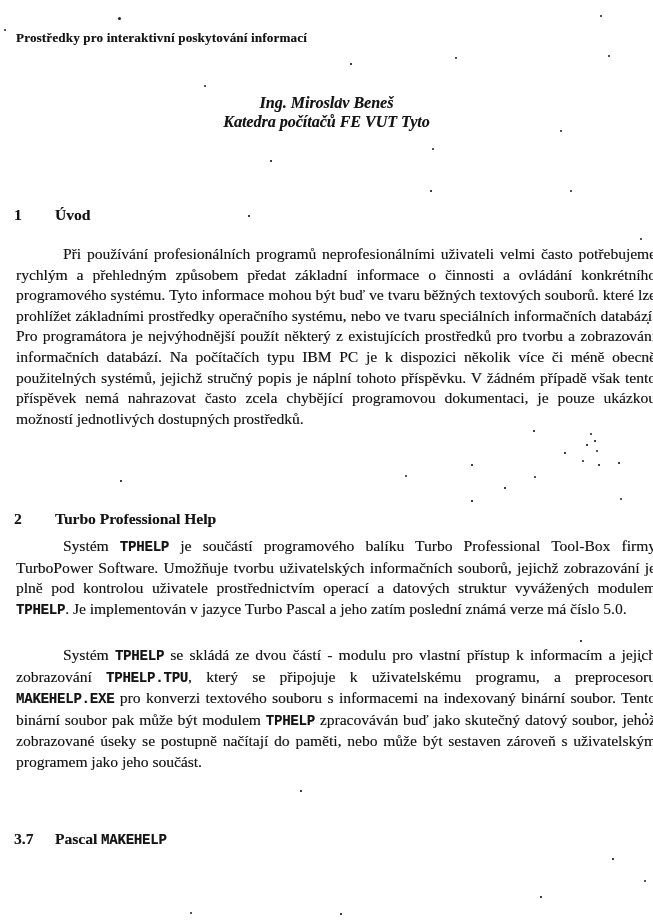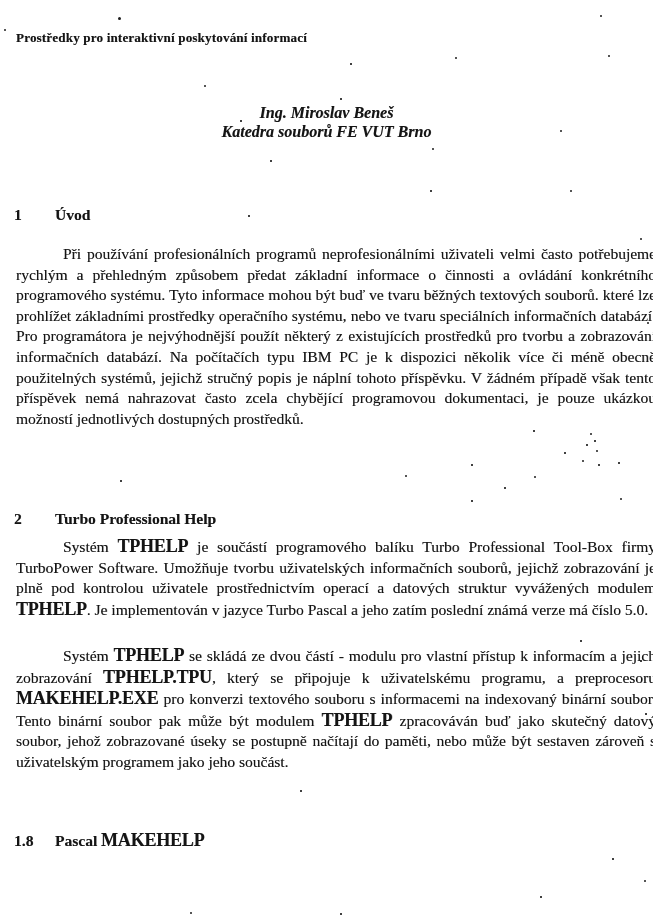--- a/index.html
+++ b/index.html
@@ -14,69 +14,69 @@
     position:relative; width:653px; height:921px;
     background:#ffffff;
     text-shadow:0.3px 0.3px 0 rgba(20,20,20,0.45);
   }
   .title {
     position:absolute; top:14px; left:0; width:100%;
     font-size:13px; font-weight:bold;
     letter-spacing:0.2px; margin:16px;
   }
   .authors {
-    position:absolute; top:103px; left:0; width:100%;
+    position:absolute; top:93px; left:0; width:100%;
     text-align:center; font-style:italic; font-weight:bold;
     font-size:16px; line-height:19px;
   }
   .sec-heading {
     position:absolute; left:14px; margin:0;
     font-weight:bold; font-size:15.5px; white-space:nowrap;
   }
   .sec-heading .num { display:inline-block; min-width:41px; font-weight:bold; }
   .para {
     position:absolute; left:8px; width:640px; margin:8px;
     font-size:15.5px; line-height:20.6px;
     text-align:justify; text-indent:47px;
   }
   .run-code {
-    font-family:Liberation Serif, serif;
-    font-weight:bold; font-size:18px; letter-spacing:-0.2px;
+    font-family:Liberation Mono, monospace;
+    font-weight:bold; font-size:14px; letter-spacing:-0.2px;
   }
   .heading-2-1 { top:830px; }
   .speck { position:absolute; background:#1c1c1c; border-radius:50%; }
 </style>
 </head>
 <body>
 
 <div class="page">
 
   <h1 class="title">Prostředky pro interaktivní poskytování informací</h1>
 
   <div class="authors">
     <div>Ing. Miroslav Beneš</div>
-    <div>Katedra souborů FE VUT Brno</div>
+    <div>Katedra počítačů FE VUT Tyto</div>
   </div>
 
   <h2 class="sec-heading" style="top:206px;">
     <span class="num">1</span><span><span class="run-normal">Úvod</span></span>
   </h2>
 
   <p class="para" style="top:236px;"><span class="run-normal">Při používání profesionálních programů neprofesionálními uživateli velmi často potřebujeme rychlým a přehledným způsobem předat základní informace o činnosti a ovládání konkrétního programového systému. Tyto informace mohou být buď ve tvaru běžných textových souborů. které lze prohlížet základními prostředky operačního systému, nebo ve tvaru speciálních informačních databází. Pro programátora je nejvýhodnější použít některý z existujících prostředků pro tvorbu a zobrazování informačních databází. Na počítačích typu IBM PC je k dispozici několik více či méně obecně použitelných systémů, jejichž stručný popis je náplní tohoto příspěvku. V žádném případě však tento příspěvek nemá nahrazovat často zcela chybějící programovou dokumentaci, je pouze ukázkou možností jednotlivých dostupných prostředků.</span></p>
 
   <h2 class="sec-heading" style="top:494px;margin-top:16px;">
     <span class="num">2</span><span><span class="run-normal">Turbo Professional Help</span></span>
   </h2>
 
   <p class="para" style="top:528px;"><span class="run-normal">Systém </span><span class="run-code">TPHELP</span><span class="run-normal"> je součástí programového balíku Turbo Professional Tool-Box firmy TurboPower Software. Umožňuje tvorbu uživatelských informačních souborů, jejichž zobrazování je plně pod kontrolou uživatele prostřednictvím operací a datových struktur vyvážených modulem </span><span class="run-code">TPHELP</span><span class="run-normal">. Je implementován v jazyce Turbo Pascal a jeho zatím poslední známá verze má číslo 5.0.</span></p>
 
   <p class="para" style="top:637px;"><span class="run-normal">Systém </span><span class="run-code">TPHELP</span><span class="run-normal"> se skládá ze dvou částí - modulu pro vlastní přístup k informacím a jejich zobrazování </span><span class="run-code">TPHELP.TPU</span><span class="run-normal">, který se připojuje k uživatelskému programu, a preprocesoru </span><span class="run-code">MAKEHELP.EXE</span><span class="run-normal"> pro konverzi textového souboru s informacemi na indexovaný binární soubor. Tento binární soubor pak může být modulem </span><span class="run-code">TPHELP</span><span class="run-normal"> zpracováván buď jako skutečný datový soubor, jehož zobrazované úseky se postupně načítají do paměti, nebo může být sestaven zároveň s uživatelským programem jako jeho součást.</span></p>
 
   <h2 class="sec-heading heading-2-1">
-    <span class="num">1.8</span><span><span class="run-normal">Pascal </span><span class="run-code">MAKEHELP</span></span>
+    <span class="num">3.7</span><span><span class="run-normal">Pascal </span><span class="run-code">MAKEHELP</span></span>
   </h2>
 
 
 <div class="speck" style="left: 4px; top: 29px; width: 2px; height: 2px;"></div>
     <div class="speck" style="left: 118px; top: 17px; width: 3px; height: 3px;"></div>
     <div class="speck" style="left: 455px; top: 57px; width: 2px; height: 2px;"></div>
     <div class="speck" style="left: 350px; top: 63px; width: 1.5px; height: 1.5px;"></div>
     <div class="speck" style="left: 608px; top: 55px; width: 2px; height: 2px;"></div>
     <div class="speck" style="left: 600px; top: 15px; width: 2px; height: 2px;"></div>
     <div class="speck" style="left: 204px; top: 85px; width: 2px; height: 2px;"></div>

